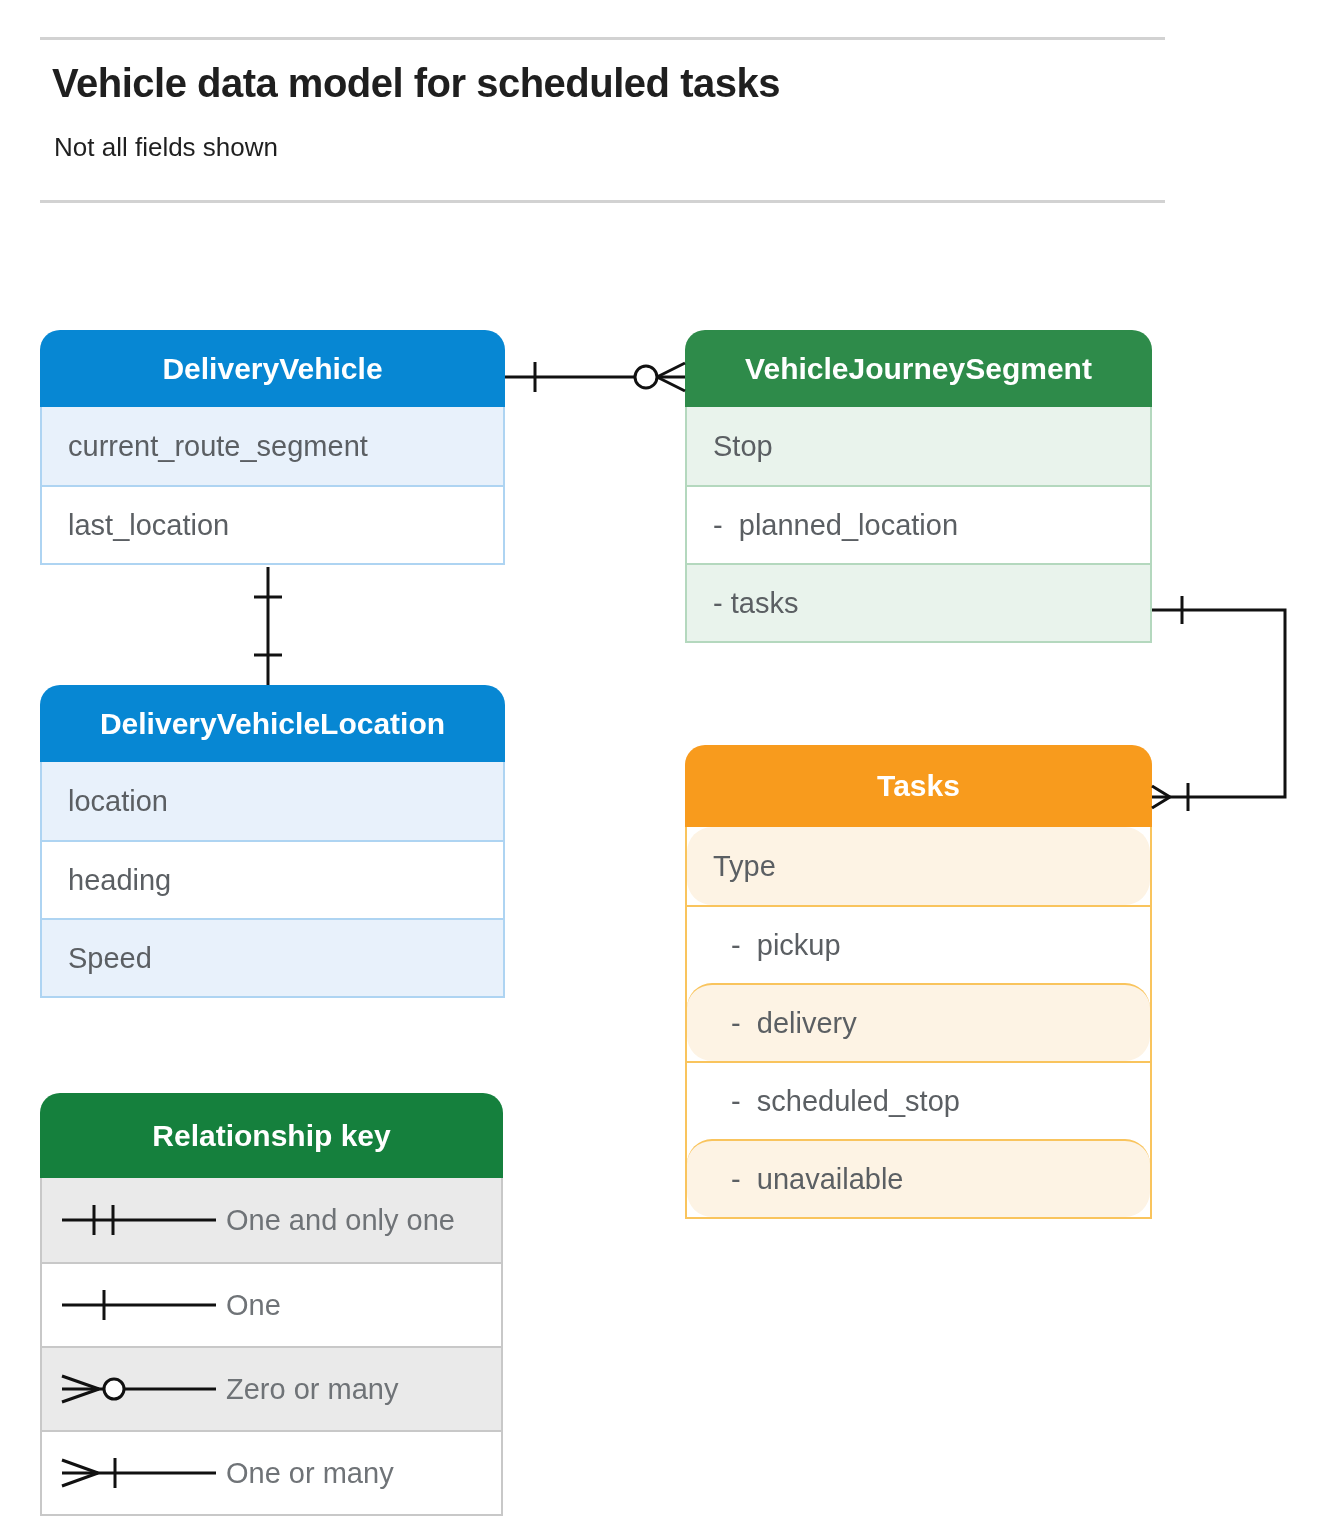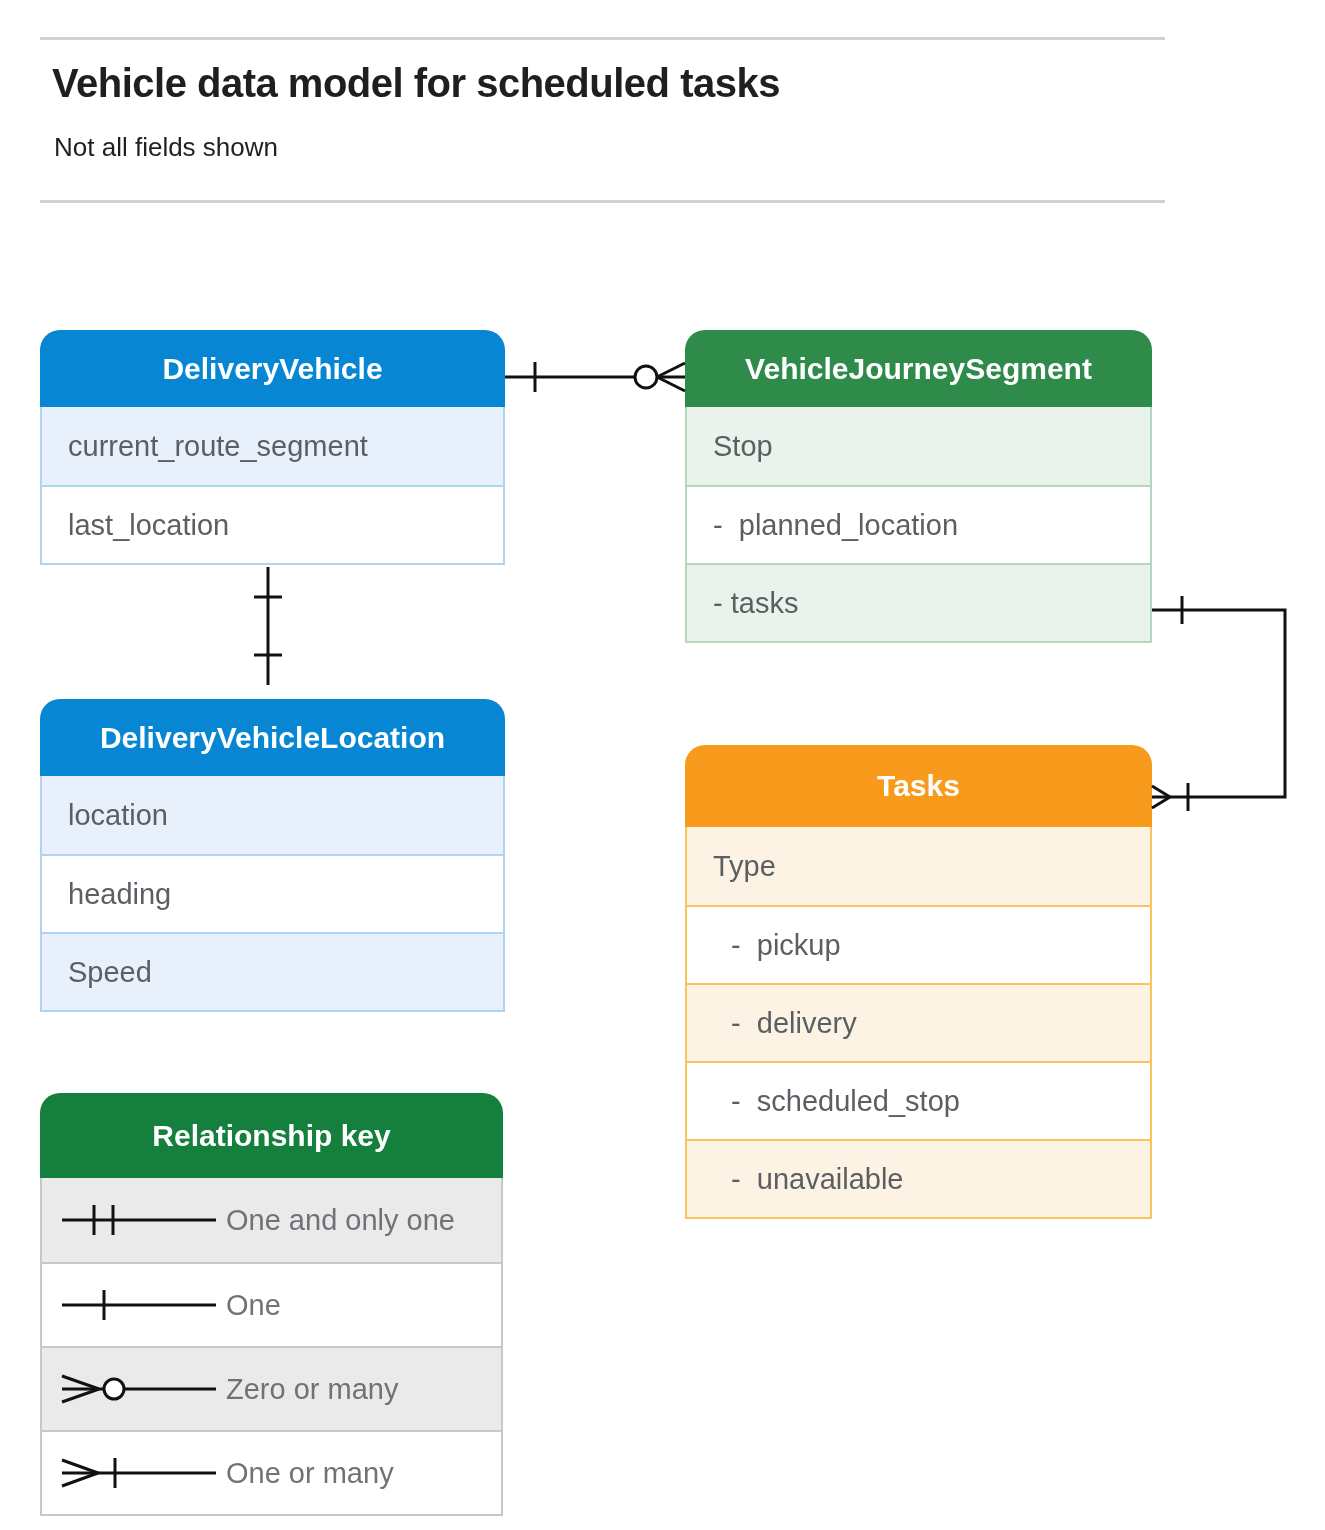--- a/index.html
+++ b/index.html
@@ -76,26 +76,26 @@
   
   .green .hd { background: #2e8b4a; height: 77px; }
   .green .rows { border-width: 0 2px 2px 2px; border-color: #b4d8be; }
   .green .row + .row { border-top-color: #b4d8be; }
   .green .row.alt { background: #e9f3ec; }
 
   
   .orange .hd { background: #f89b1d; height: 82px; }
   .orange .rows { border-width: 0 2px 2px 2px; border-color: #f9c45d; }
   .orange .row + .row { border-top-color: #f9c45d; }
-  .orange .row.alt { background: #fdf3e4; }
+  .orange .row.alt { background: #fdf3e4; border-radius: 25px; }
   .orange .row.sub { padding-left: 44px; }
 
   #entity-delivery-vehicle { left: 40px; top: 330px; width: 465px; }
   #entity-vehicle-journey-segment { left: 685px; top: 330px; width: 467px; }
-  #entity-delivery-vehicle-location { left: 40px; top: 685px; width: 465px; margin-top: 14px; }
+  #entity-delivery-vehicle-location { left: 40px; top: 685px; width: 465px; }
   #entity-tasks { left: 685px; top: 745px; width: 467px; }
 
   
   #legend { left: 40px; top: 1093px; width: 463px; position: absolute; }
   #legend .hd {
     display: flex; align-items: center; justify-content: center;
     height: 85px;
     background: #15803d;
     border-radius: 20px 20px 0 0;
     color: #ffffff;

